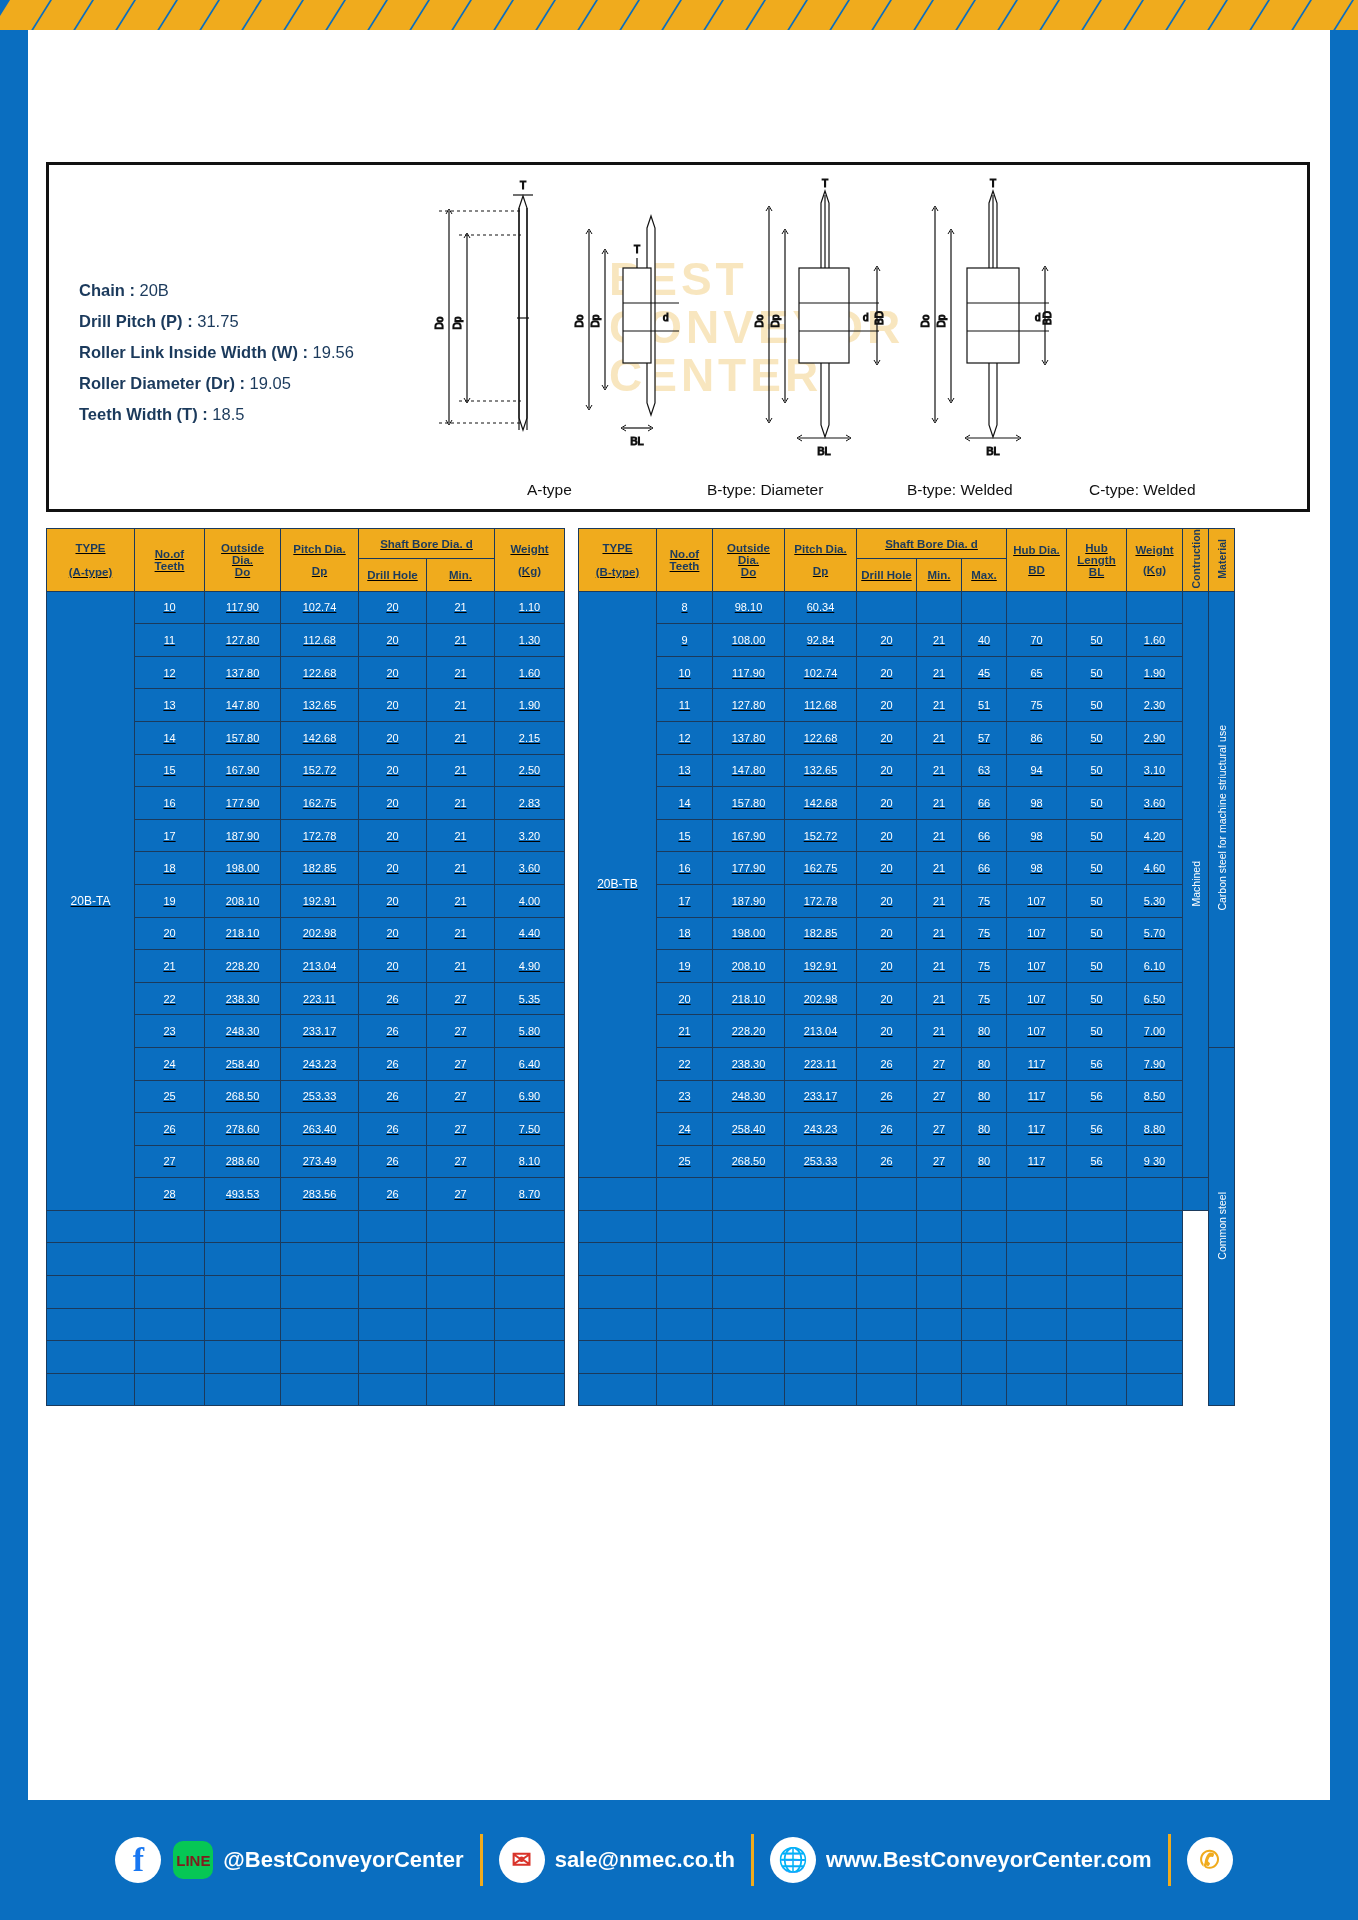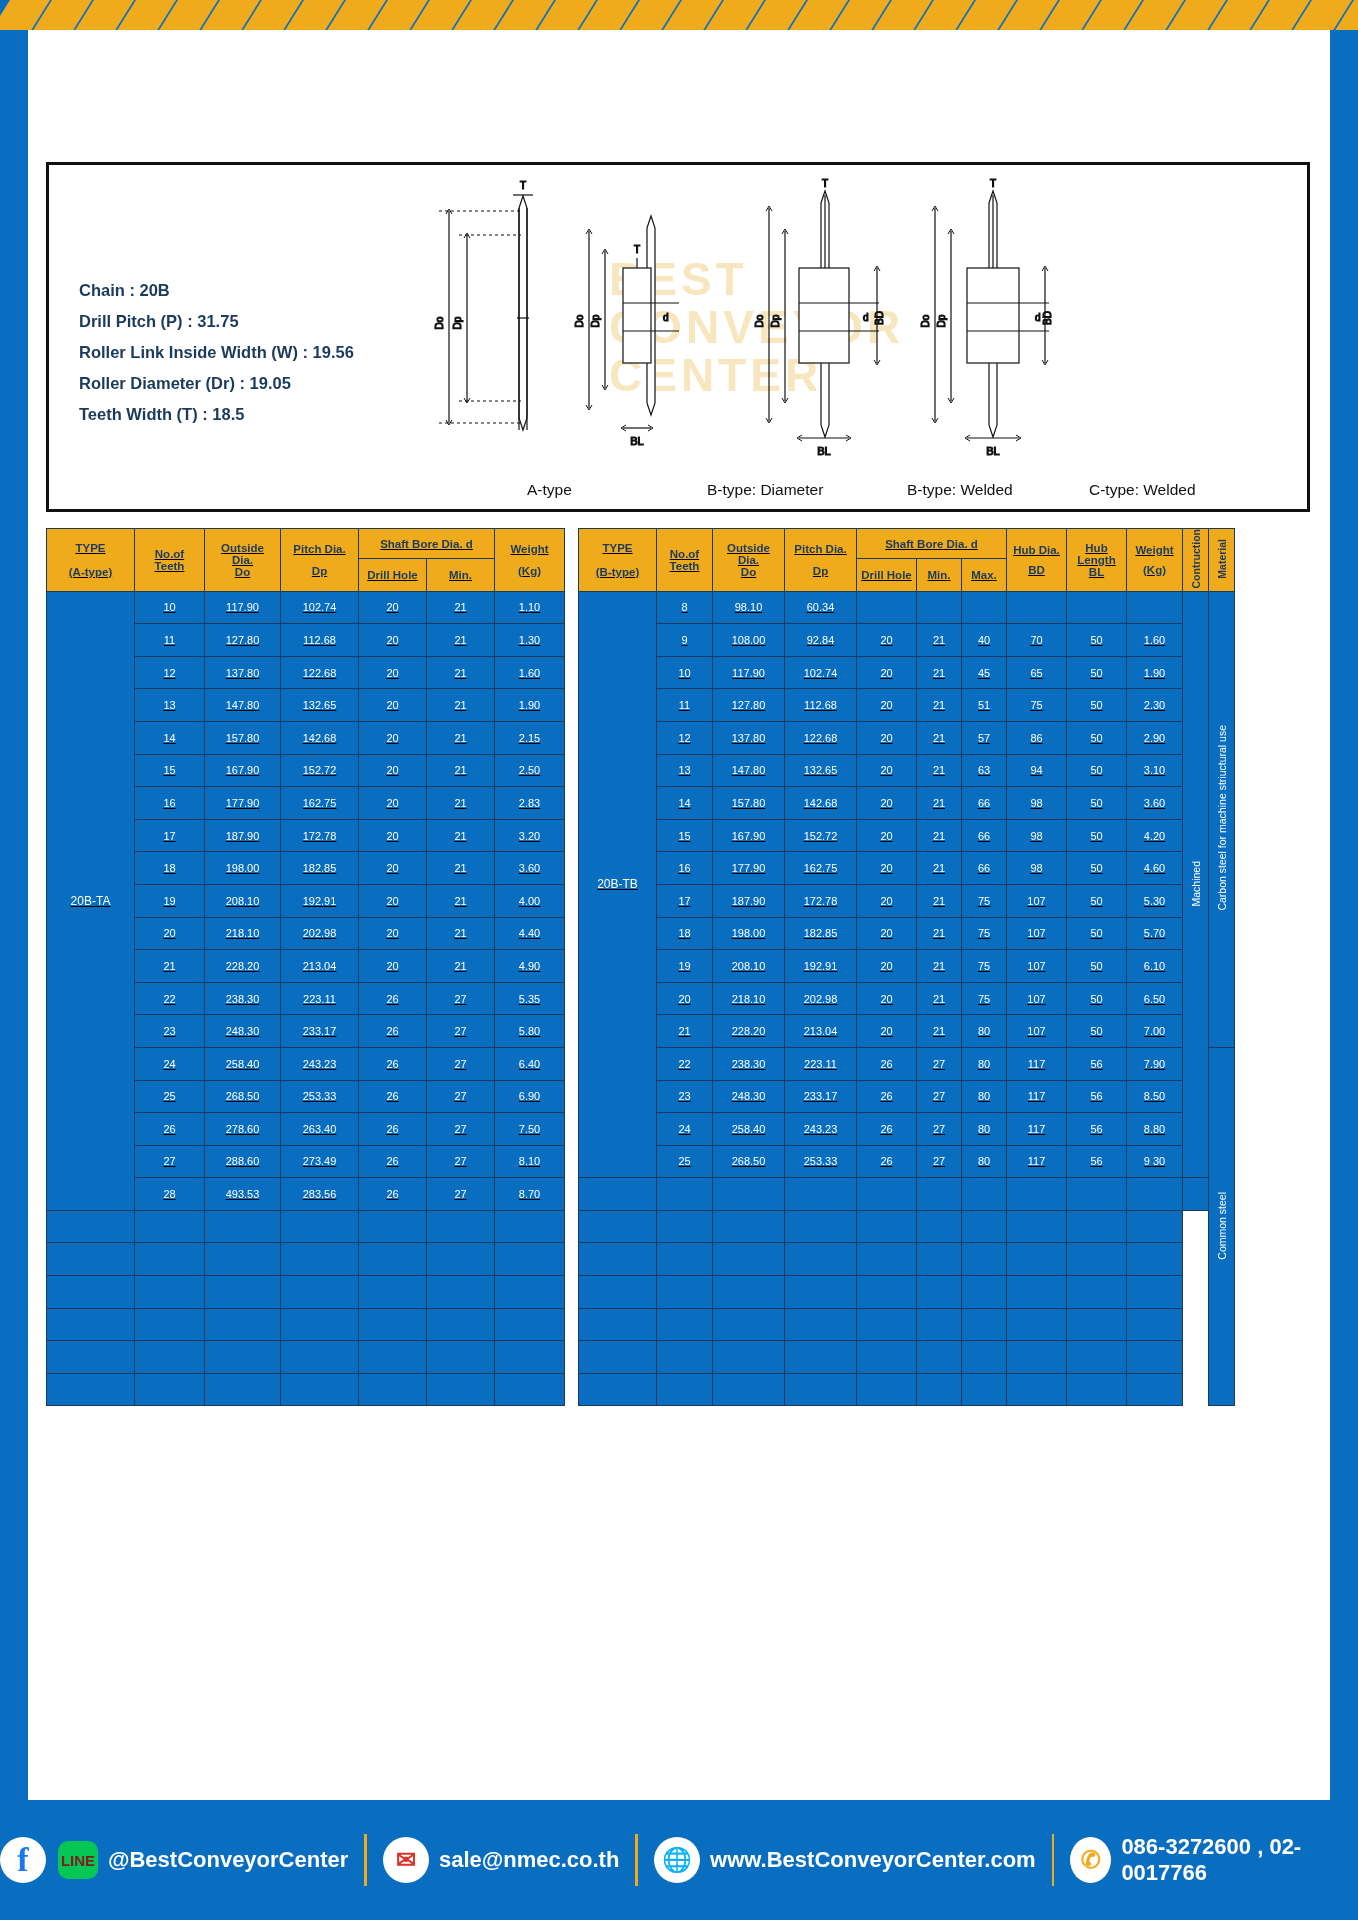--- a/index.html
+++ b/index.html
@@ -36,21 +36,21 @@
   }
   
   .panel {
     position:absolute; left:18px; top:132px; width:1264px; height:350px;
     border:3px solid #111; background:#fff;
   }
   .specs {
     position:absolute; left:30px; top:110px;
     font-size:16.5px; font-weight:bold; color:#1b3a5c; line-height:31px;
   }
-  .specs .val { font-weight:bold; }
+  .specs .val { font-weight:normal; }
   .watermark {
     position:absolute; left:560px; top:90px; width:430px; height:150px;
     color:#f7e2b4; font-size:46px; font-weight:bold; letter-spacing:4px;
     line-height:48px; opacity:.85; pointer-events:none;
   }
   svg.diagram { position:absolute; left:360px; top:8px; }
   .type-label {
     position:absolute; font-size:15.5px; color:#111; font-weight:normal;
   }
   
@@ -891,15 +891,14 @@
     <span>sale@nmec.co.th</span>
   </div>
   <div class="fsep"></div>
   <div class="fitem">
     <span class="circle-ic" style="color:#1f9bd6;">🌐</span>
     <span>www.BestConveyorCenter.com</span>
   </div>
   <div class="fsep"></div>
   <div class="fitem">
     <span class="circle-ic" style="color:#f0ab1d;">✆</span>
-    <span>086-3272600 , 02-0017766</span>
   </div>
 </div>
 
 </body></html>

